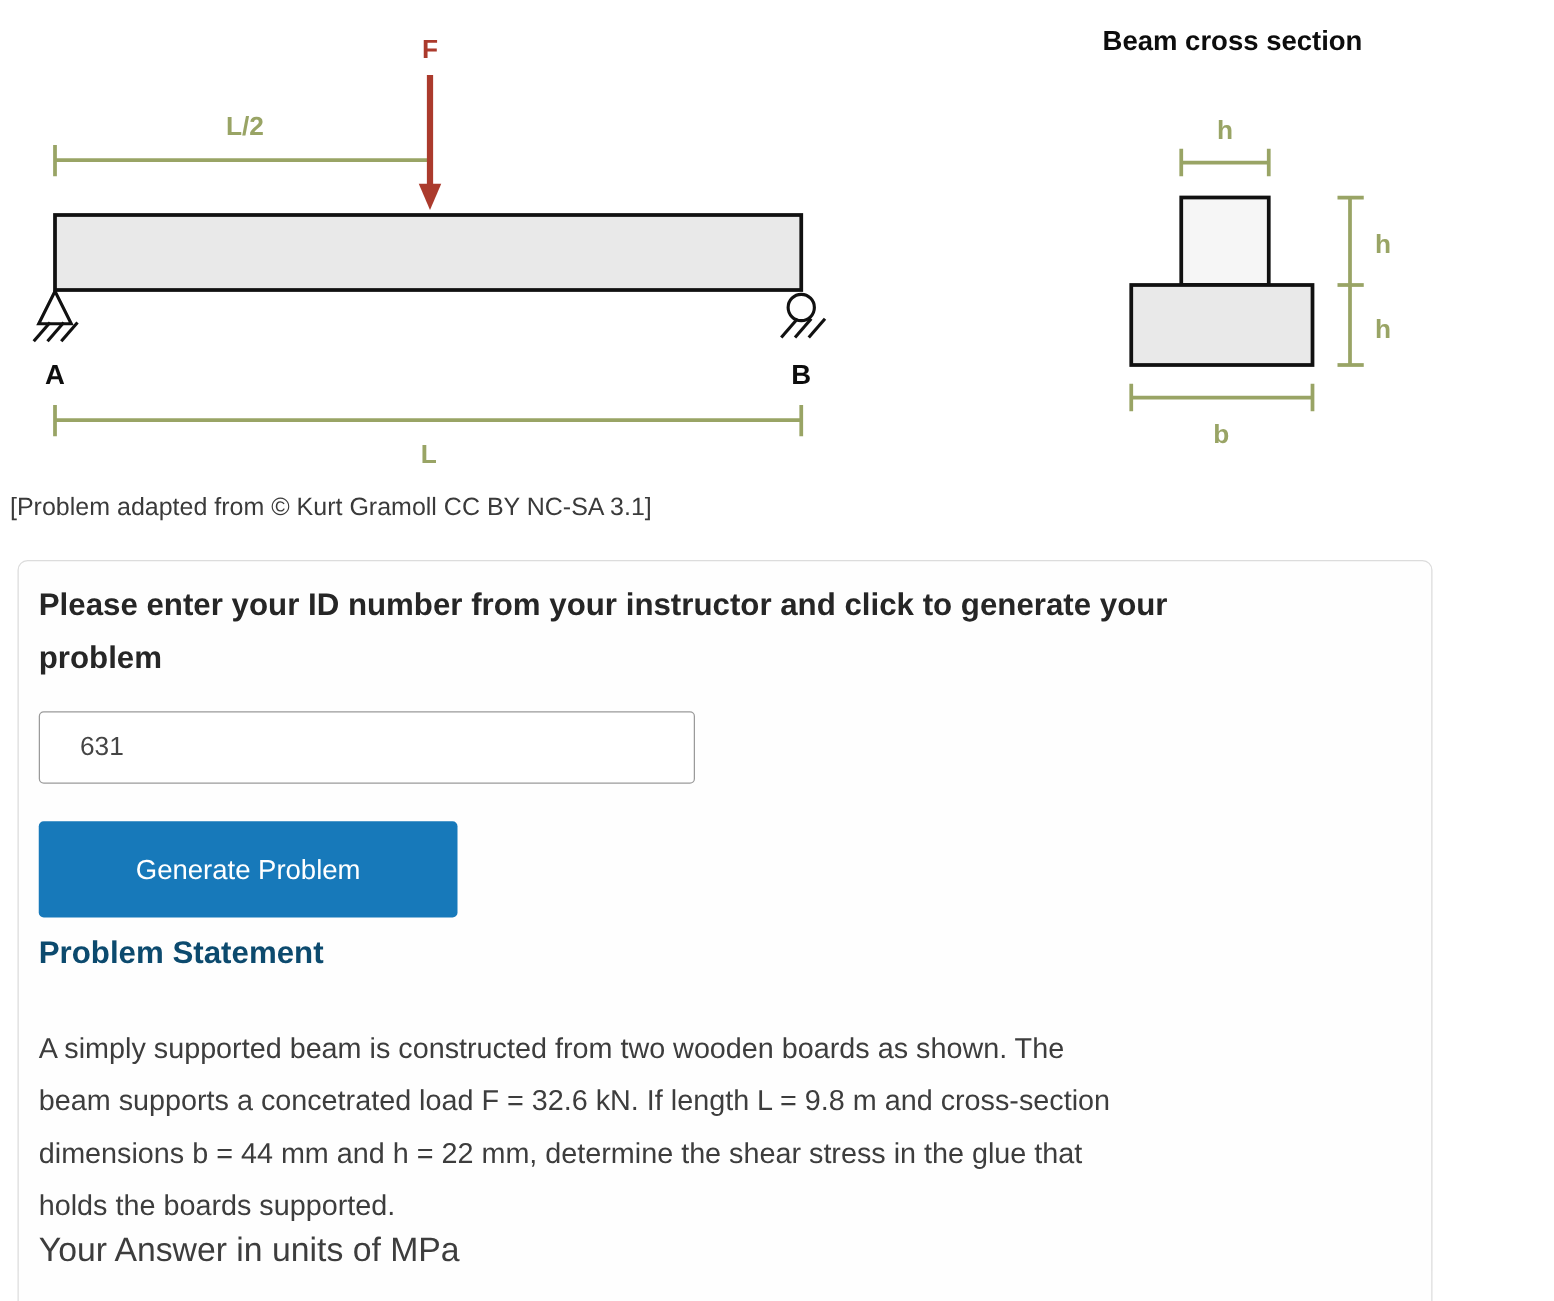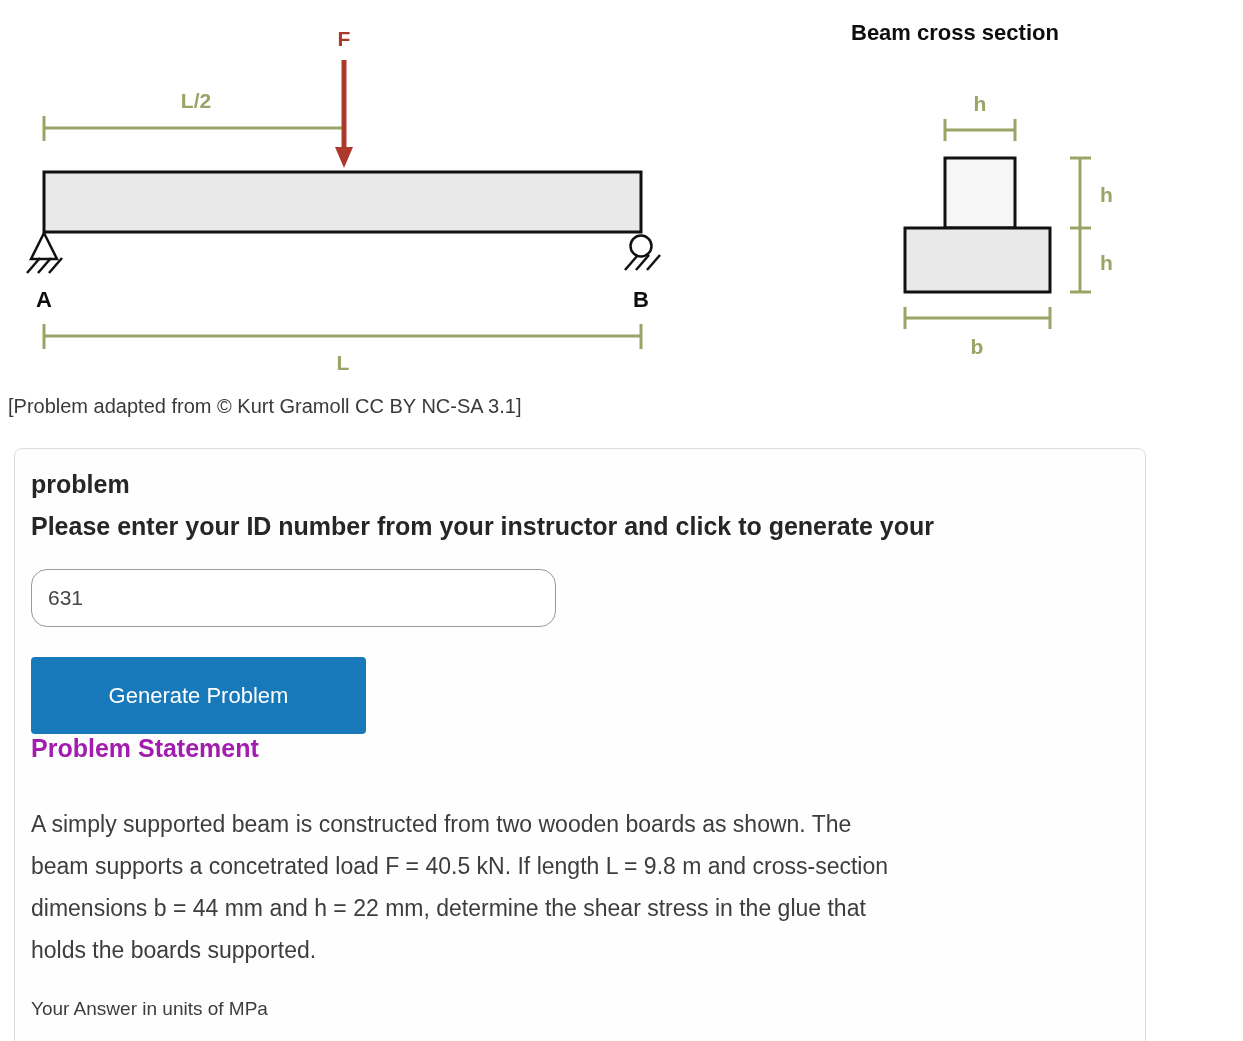--- a/index.html
+++ b/index.html
@@ -1,37 +1,37 @@
 <!DOCTYPE html>
 <html><head>
 <meta charset="utf-8">
 <style>
   html,body{margin:0;padding:0;background:#ffffff;}
   .page{position:relative;width:1243px;height:1041px;overflow:hidden;
         font-family:"Liberation Sans",sans-serif;color:#2f2f2f;background:#fff;}
   svg text{font-family:"Liberation Sans",sans-serif;}
   .beam-svg{position:absolute;left:0;top:0;}
-  .cs-title{position:absolute;left:851px;top:20px;width:270px;text-align:left;
+  .cs-title{position:absolute;left:851px;top:20px;width:270px;text-align:center;
             font-size:22px;font-weight:700;color:#0d0d0d;}
   .cs-svg{position:absolute;left:880px;top:90px;}
   .attribution{position:absolute;left:8px;top:395px;font-size:20px;color:#3a3a3a;}
   .card{position:absolute;left:14px;top:448px;width:1132px;height:700px;background:#fefefe;
         border:1px solid #dcdcdc;border-radius:8px;box-sizing:border-box;padding:14px 16px;}
   .prompt{font-size:25px;font-weight:700;color:#262626;line-height:42px;}
   .prompt span{display:block;white-space:nowrap;}
   .id-input{display:block;margin-top:22px;width:525px;height:58px;box-sizing:border-box;
-            border:1px solid #9a9a9a;border-radius:16px;font-size:21px;padding:0 16px;
+            border:1px solid #9a9a9a;border-radius:4px;font-size:21px;padding:0 32px;
             color:#454545;font-family:inherit;background:#fff;}
   .gen-btn{display:block;margin-top:30px;width:335px;height:77px;background:#1779ba;
            color:#ffffff;border:none;border-radius:4px;font-size:22px;font-family:inherit;
            cursor:pointer;}
-  .ps-heading{font-size:25px;font-weight:700;color:#a21caf;}
+  .ps-heading{margin-top:14px;font-size:25px;font-weight:700;color:#0c4a6e;}
   .ps-text{margin-top:40px;font-size:23px;color:#3d3d3d;line-height:42px;}
   .ps-text span{display:block;white-space:nowrap;}
-  .answer-label{margin-top:27px;font-size:19px;color:#3d3d3d;}
+  .answer-label{font-size:27px;color:#3d3d3d;}
 </style>
 </head>
 <body>
 
 <div class="page">
 
   <svg class="beam-svg" width="700" height="385" viewBox="0 0 700 385">
 
     <g stroke="#99a465" stroke-width="3">
       <line x1="44" y1="128" x2="344" y2="128"></line>
@@ -103,33 +103,33 @@
       <line x1="170" y1="217" x2="170" y2="239"></line>
     </g>
     <text x="97" y="264" fill="#99a465" font-size="21" font-weight="bold" text-anchor="middle">b</text>
   </svg>
 
   <div class="attribution">[Problem adapted from © Kurt Gramoll CC BY NC-SA 3.1]</div>
 
   <div class="card">
 
     <div class="prompt">
+      <span>Please enter your ID number from your instructor and click to generate your</span>
       <span>problem</span>
-      <span>Please enter your ID number from your instructor and click to generate your</span>
     </div>
 
     <input class="id-input" type="text" value="631" style="">
 
     <button class="gen-btn" type="button">Generate Problem</button>
 
     <div class="ps-heading">Problem Statement</div>
 
     <div class="ps-text">
       <span>A simply supported beam is constructed from two wooden boards as shown. The</span>
-      <span>beam supports a concetrated load F = 40.5 kN. If length L = 9.8 m and cross-section</span>
+      <span>beam supports a concetrated load F = 32.6 kN. If length L = 9.8 m and cross-section</span>
       <span>dimensions b = 44 mm and h = 22 mm, determine the shear stress in the glue that</span>
       <span>holds the boards supported.</span>
     </div>
 
     <div class="answer-label">Your Answer in units of MPa</div>
   </div>
 
 </div>
 
 </body></html>

